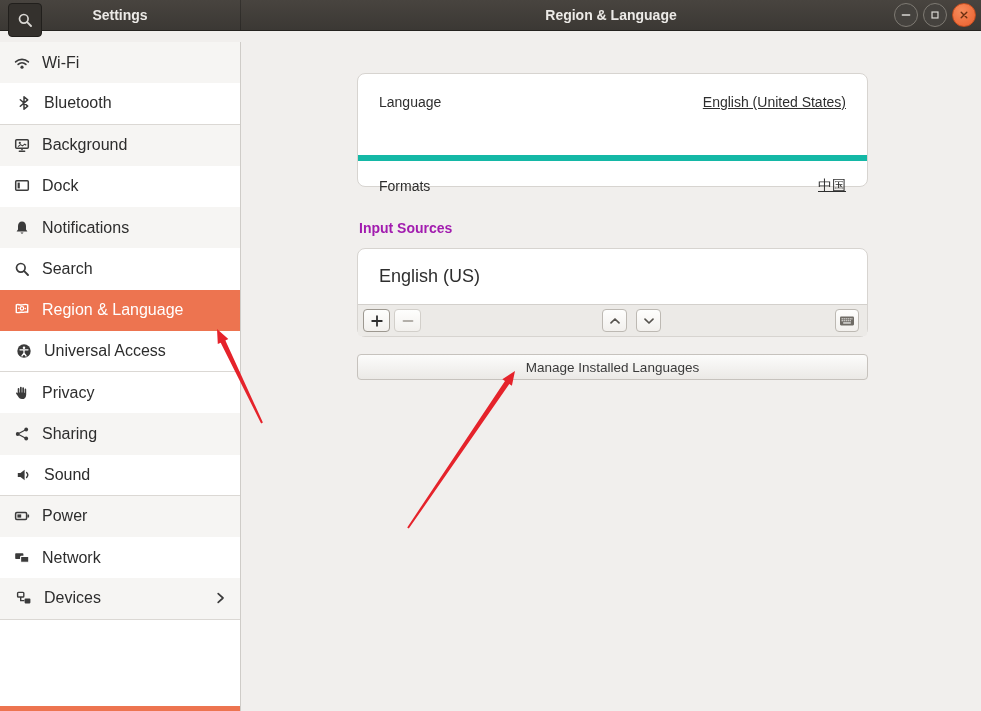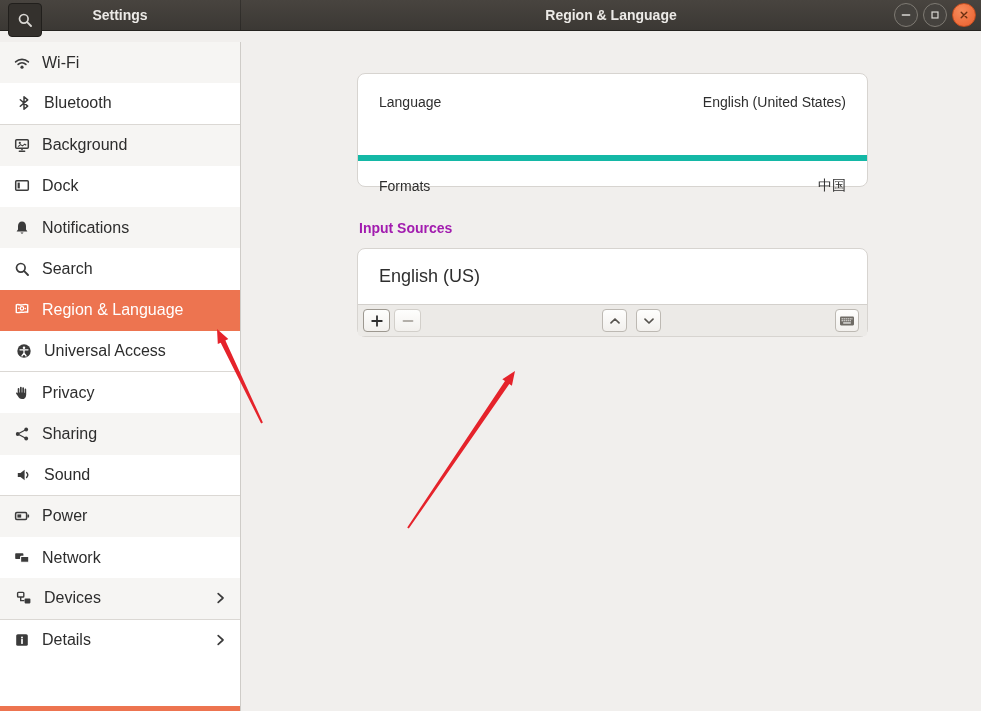--- a/index.html
+++ b/index.html
@@ -55,21 +55,21 @@
 
   
   .content { position:absolute; left:241px; top:42px; right:0; bottom:0; }
   .panel {
     position:absolute; left:116px; width:511px; background:#fff;
     border:1px solid #d7d4d0; border-radius:8px;
   }
   #region-panel { top:31px; height:114px; }
   .prow { height:56px; display:flex; align-items:center; padding:0 21px; font-size:14px; color:#2e2e2e; cursor:pointer; }
   .prow.divided { border-top:6px solid #14b8a6;margin-top:25px; }
-  .prow .val { margin-left:auto; }
+  .prow .val { margin-left:auto;text-decoration:underline; }
   .section-heading { position:absolute; left:118px; top:178px; font-weight:bold; font-size:14px; color:#a21caf; }
   #sources-panel { top:206px; height:89px; }
   .source-row { height:55px; display:flex; align-items:center; padding:0 21px; font-size:18px; color:#2e2e2e; cursor:pointer; }
   .src-toolbar {
     position:absolute; left:0; right:0; bottom:0; height:32px;
     background:#eceae7; border-top:1px solid #d3d0cc; border-radius:0 0 3px 3px;
     display:flex; align-items:center; padding:0 5px;
   }
   .tbtn {
     width:27px; height:23px; border-radius:4px; cursor:pointer;
@@ -230,31 +230,20 @@
             </svg></span>
           <span>Network</span>
         </div>
         <div class="side-item stripe sep">
           <span class="side-icon"><svg viewBox="0 0 16 16" width="100%" height="100%">
               <rect x="1.6" y="2.4" width="6.2" height="4.6" rx=".8" fill="none" stroke="currentColor" stroke-width="1.4"></rect>
               <path d="M4.7 7v3.6h3.7" fill="none" stroke="currentColor" stroke-width="1.4"></path>
               <rect x="8.6" y="8.6" width="5.8" height="4.8" rx=".8" fill="currentColor"></rect>
             </svg></span>
           <span>Devices</span>
-          <span class="side-chevron"><svg viewBox="0 0 16 16" width="100%" height="100%">
-              <path d="M6.2 3.6L11 8l-4.8 4.4" fill="none" stroke="currentColor" stroke-width="1.7" stroke-linecap="round" stroke-linejoin="round"></path>
-            </svg></span>
-        </div>
-        <div class="side-item">
-          <span class="side-icon"><svg viewBox="0 0 16 16" width="100%" height="100%">
-              <rect x="2.2" y="2.2" width="11.6" height="11.6" rx="1.6" fill="currentColor"></rect>
-              <circle cx="8" cy="5.4" r="1" fill="#fff"></circle>
-              <path d="M8 7.6v3.6" stroke="#fff" stroke-width="1.7" stroke-linecap="round"></path>
-            </svg></span>
-          <span>Details</span>
           <span class="side-chevron"><svg viewBox="0 0 16 16" width="100%" height="100%">
               <path d="M6.2 3.6L11 8l-4.8 4.4" fill="none" stroke="currentColor" stroke-width="1.7" stroke-linecap="round" stroke-linejoin="round"></path>
             </svg></span>
         </div>
       </div>
     <div class="side-bottom-strip"></div>
   </nav>
 
   <main class="content">
     <div class="panel" id="region-panel">
@@ -314,19 +303,22 @@
                   <rect x="6.6" y="7.1" width="1.2" height="1.2"></rect>
                   <rect x="8.6" y="7.1" width="1.2" height="1.2"></rect>
                   <rect x="10.6" y="7.1" width="1.2" height="1.2"></rect>
                   <rect x="4.2" y="9.3" width="7.6" height="1.3"></rect>
                 </g>
               </svg></span>
         </button>
       </div>
     </div>
 
+    <button class="manage-btn">
+      <span>Manage Installed Languages</span>
+    </button>
   </main>
 
   <svg id="arrow-layer" width="981" height="711" viewBox="0 0 981 711">
       <polygon points="262.9,422.6 225.4,340.5 228.3,339.1 217.0,329.0 217.8,344.1 220.7,342.8 261.1,423.4" fill="#E5232B"></polygon>
       <polygon points="408.8,528.6 509.3,384.0 511.9,385.8 515.0,371.0 502.3,379.3 505.0,381.1 407.2,527.4" fill="#E5232B"></polygon>
     </svg>
 </div>
 
 </body></html>

